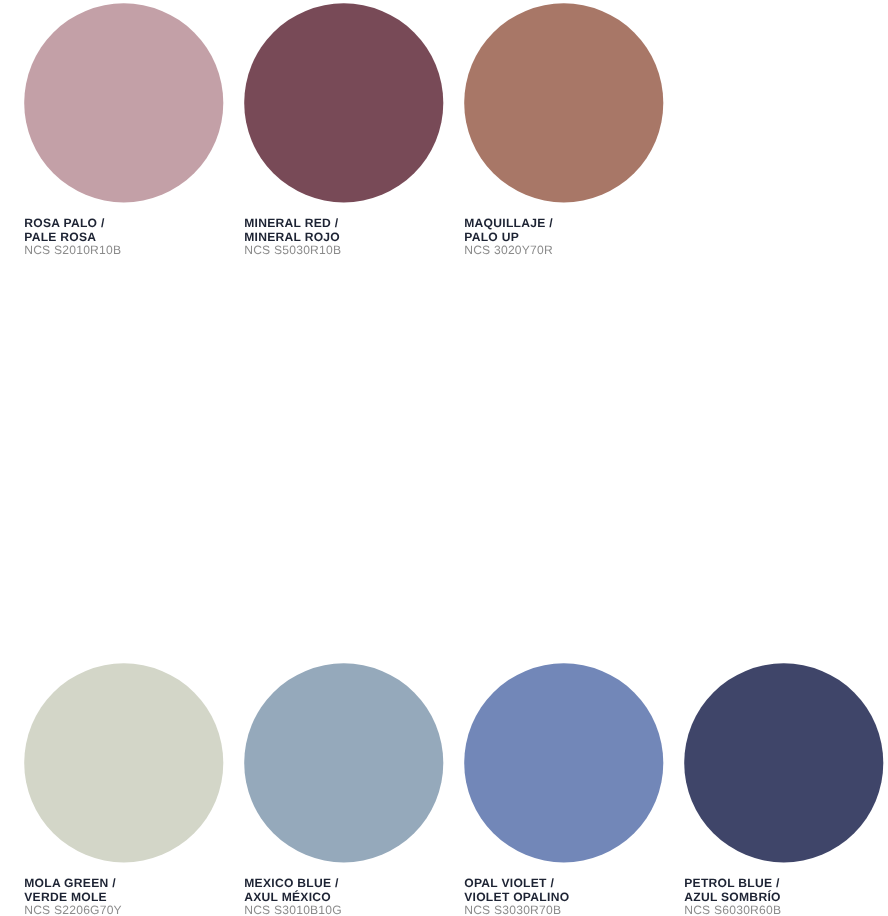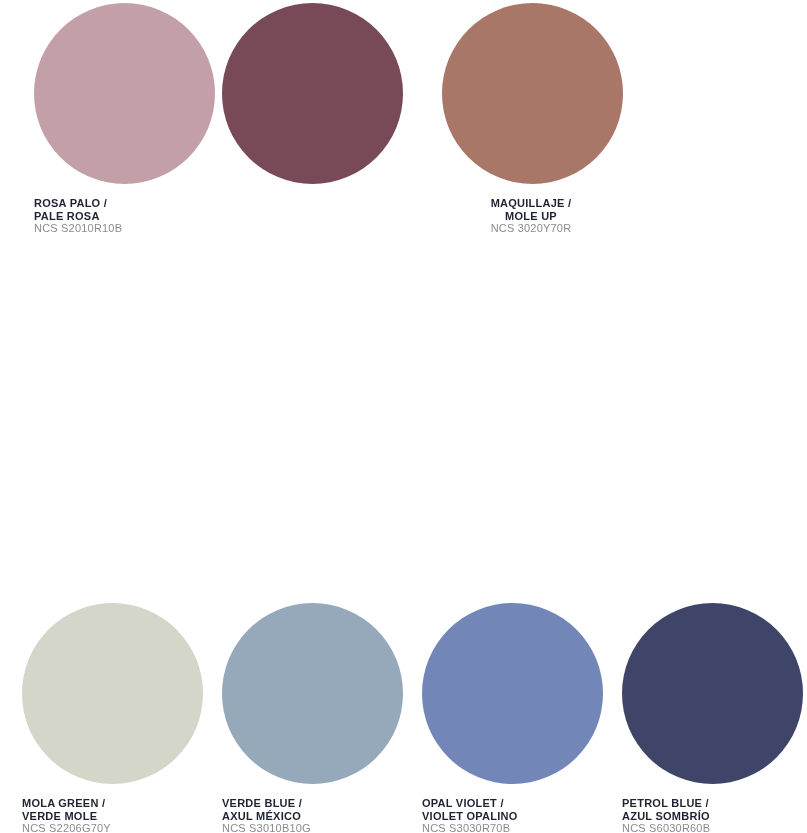--- a/index.html
+++ b/index.html
@@ -76,53 +76,58 @@
 
   .swatch-code:empty {
     display: none;
   }
 </style>
 </head>
 <body>
 
 <div id="palette-sheet">
     <div class="palette-row" style="top: 0px;">
-      <div class="swatch-cell" style="left: 12px;">
+      <div class="swatch-cell" style="left: 0px;">
         <div class="swatch-circle" title="#c3a0a7" style="background: rgb(195, 160, 167);"></div>
         <div class="swatch-caption">
           <span class="swatch-name-line">ROSA PALO /</span>
           <span class="swatch-name-line">PALE ROSA</span>
           <span class="swatch-code">NCS S2010R10B</span>
         </div>
       </div>
       <div class="swatch-cell" style="left: 200px;">
         <div class="swatch-circle" title="#784a57" style="background: rgb(120, 74, 87);"></div>
+        <div class="swatch-caption">
+          <span class="swatch-name-line">MINERAL RED /</span>
+          <span class="swatch-name-line">MINERAL ROJO</span>
+          <span class="swatch-code">NCS S5030R10B</span>
+        </div>
       </div>
-      <div class="swatch-cell" style="left: 420px; text-align: center;">
+      <div class="swatch-cell" style="left: 400px;">
         <div class="swatch-circle" title="#a87767" style="background: rgb(168, 119, 103);"></div>
         <div class="swatch-caption">
           <span class="swatch-name-line">MAQUILLAJE /</span>
-          <span class="swatch-name-line">MOLE UP</span>
+          <span class="swatch-name-line">PALO UP</span>
           <span class="swatch-code">NCS 3020Y70R</span>
         </div>
       </div>
     </div>
     <div class="palette-row" style="top: 300px;">
       <div class="swatch-cell" style="left: 0px;">
         <div class="swatch-circle" title="#d3d6c8" style="background: rgb(211, 214, 200);"></div>
         <div class="swatch-caption">
           <span class="swatch-name-line">MOLA GREEN /</span>
           <span class="swatch-name-line">VERDE MOLE</span>
           <span class="swatch-code">NCS S2206G70Y</span>
         </div>
       </div>
       <div class="swatch-cell" style="left: 200px;">
         <div class="swatch-circle" title="#95a9bb" style="background: rgb(149, 169, 187);"></div>
         <div class="swatch-caption">
-          <span class="swatch-name-line">VERDE BLUE /</span>
+          <span class="swatch-name-line">MEXICO BLUE /</span>
           <span class="swatch-name-line">AXUL MÉXICO</span>
           <span class="swatch-code">NCS S3010B10G</span>
         </div>
       </div>
       <div class="swatch-cell" style="left: 400px;">
         <div class="swatch-circle" title="#7287b8" style="background: rgb(114, 135, 184);"></div>
         <div class="swatch-caption">
           <span class="swatch-name-line">OPAL VIOLET /</span>
           <span class="swatch-name-line">VIOLET OPALINO</span>
           <span class="swatch-code">NCS S3030R70B</span>

